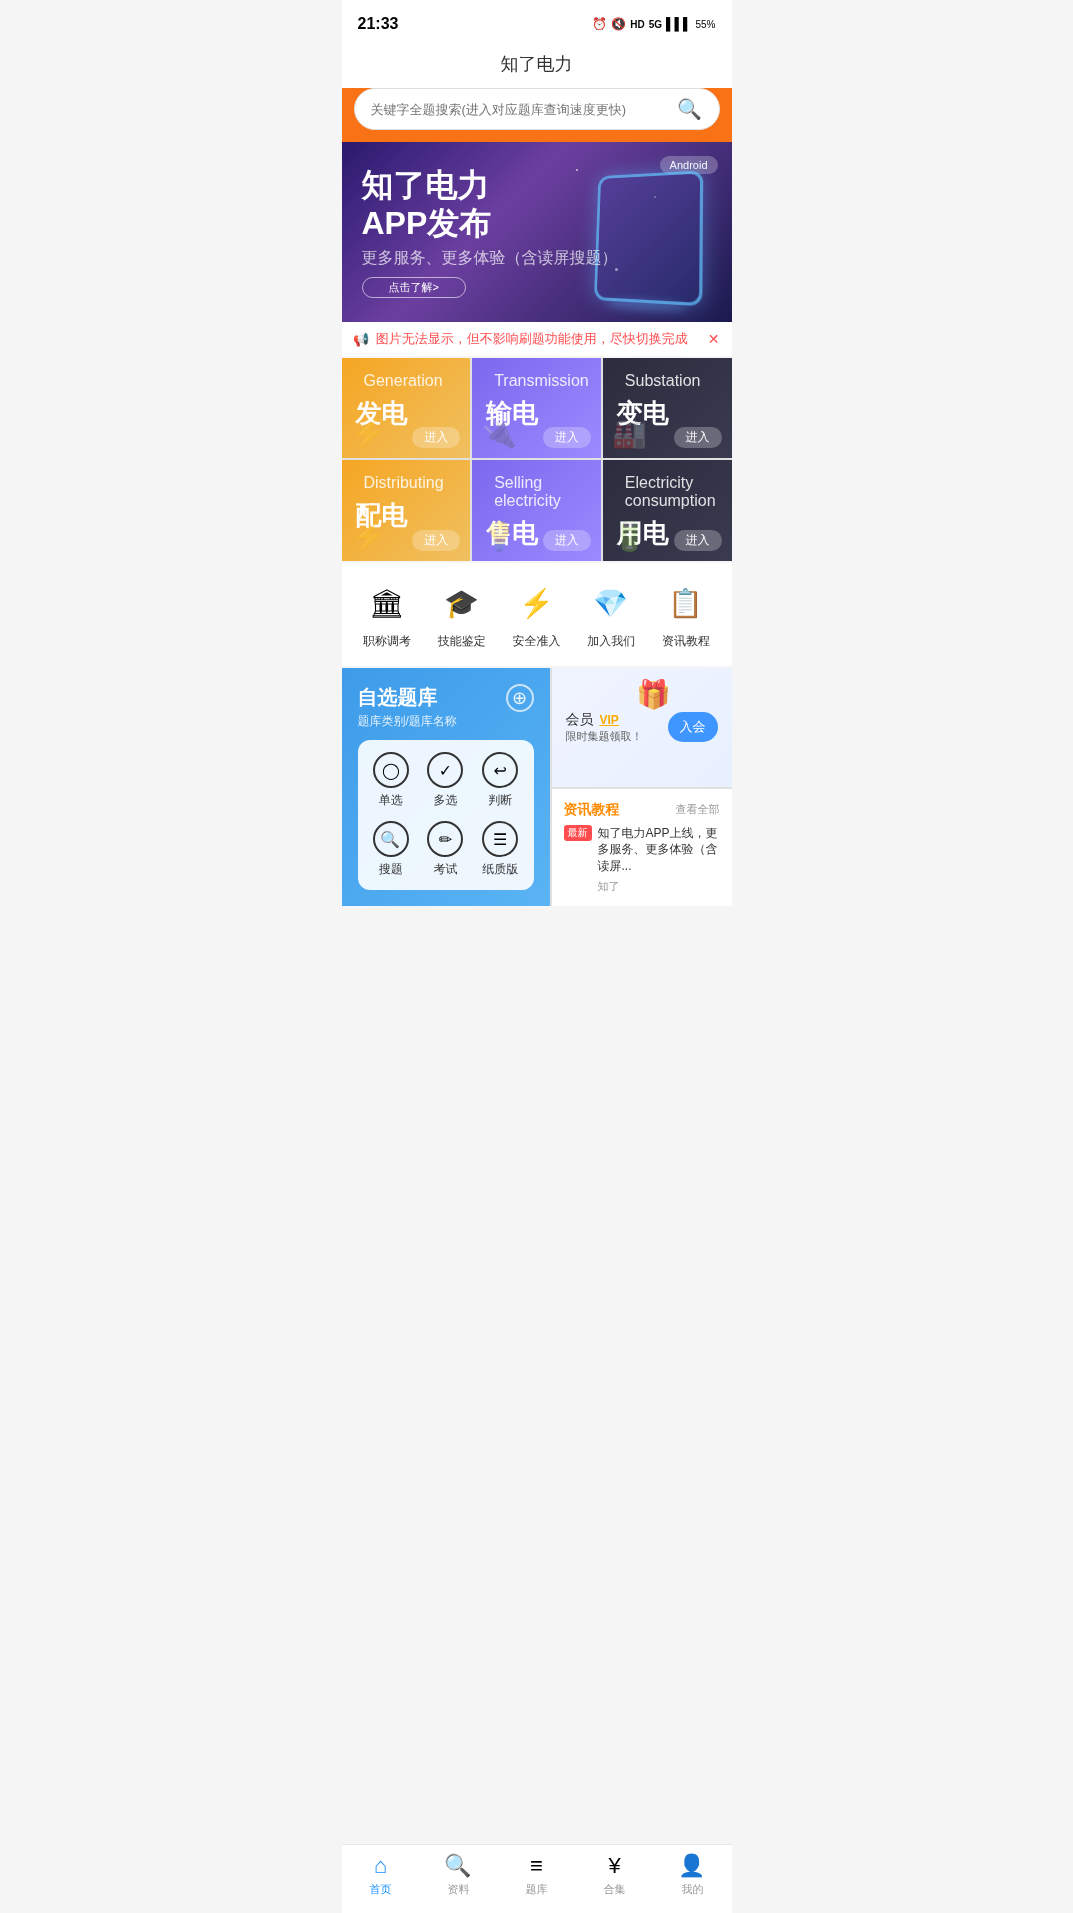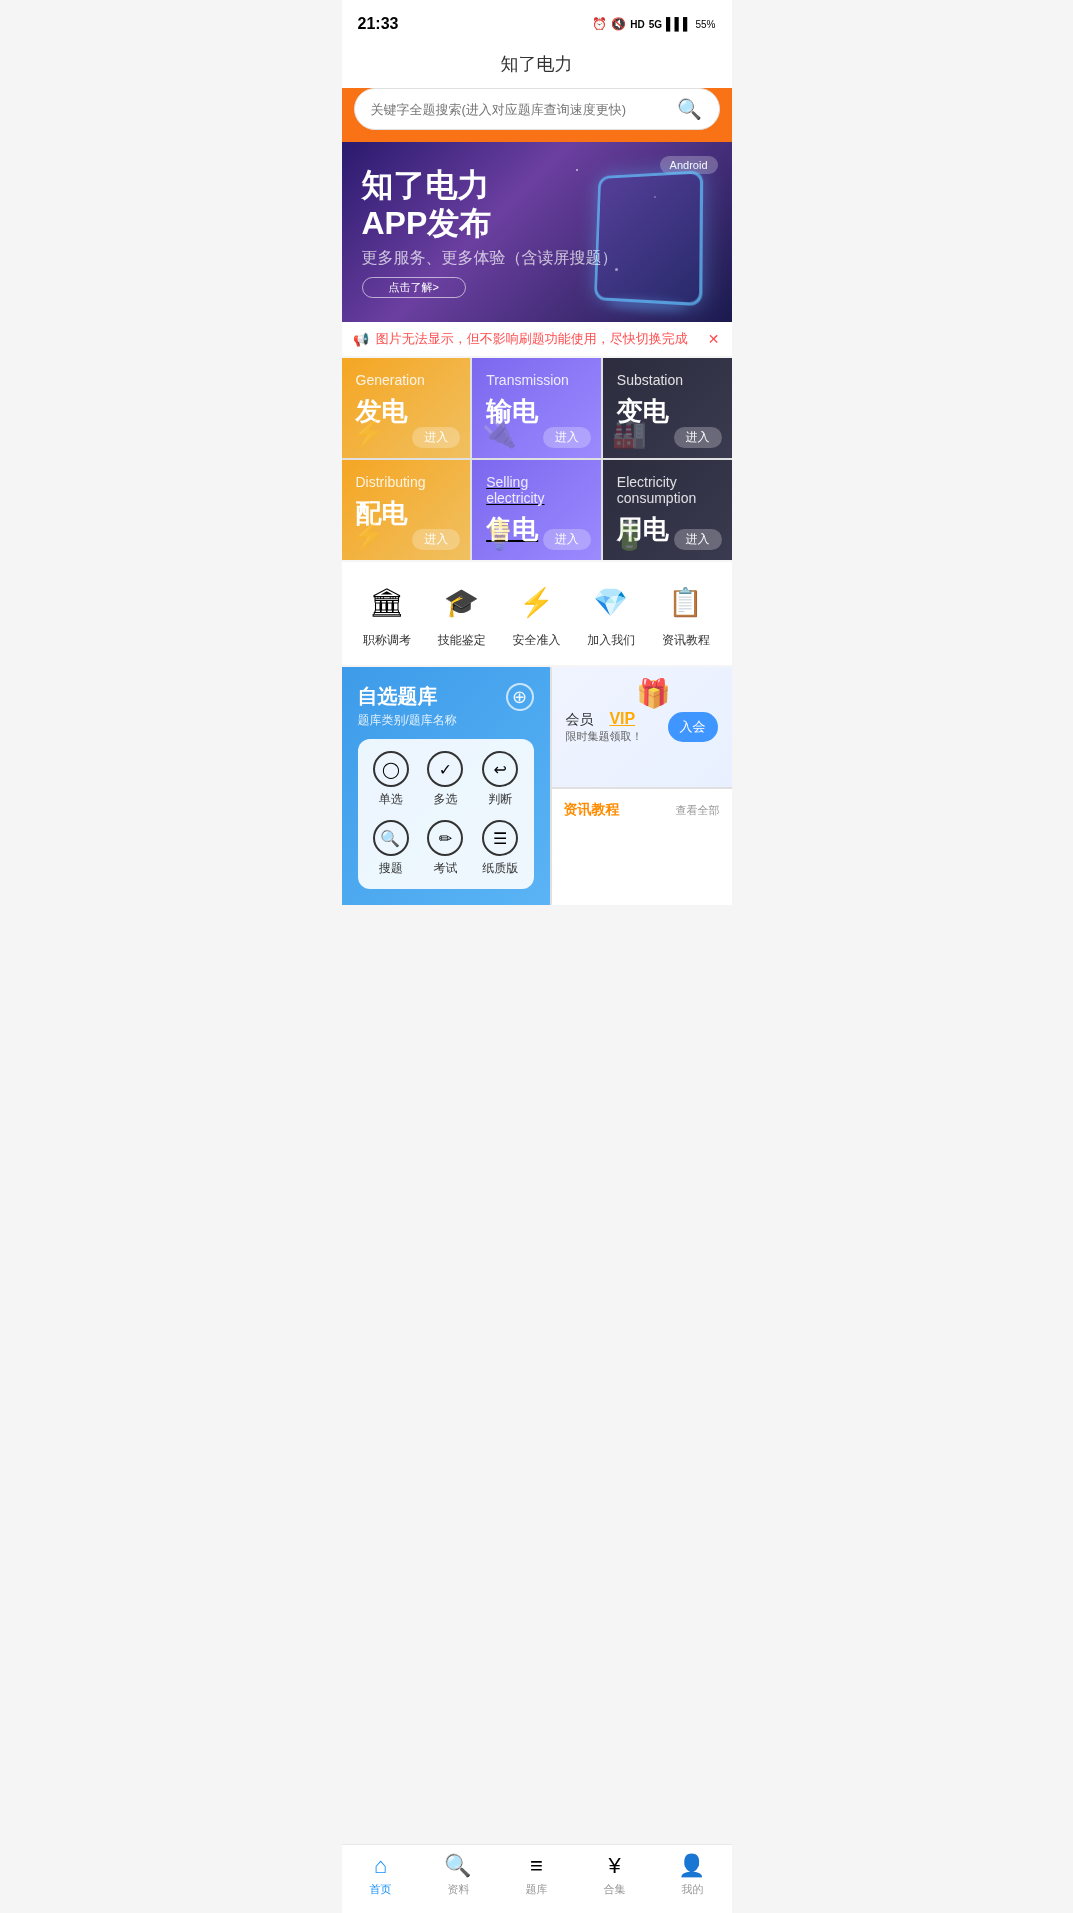--- a/index.html
+++ b/index.html
@@ -178,26 +178,27 @@
       padding: 14px 14px 10px;
       position: relative;
       min-height: 100px;
       overflow: hidden;
       cursor: pointer;
     }
     .category-card.yellow { background: linear-gradient(135deg, #f5a623 0%, #f0c060 100%); }
     .category-card.purple { background: linear-gradient(135deg, #7b68ee 0%, #9b8aff 100%); }
     .category-card.dark { background: linear-gradient(135deg, #2c2c3e 0%, #3a3a50 100%); }
     .category-card.yellow2 { background: linear-gradient(135deg, #f5a623 0%, #f0c060 100%); }
-    .category-card.purple2 { background: linear-gradient(135deg, #7b68ee 0%, #9b8aff 100%); text-decoration: underline; }
+    .category-card.purple2 { background: linear-gradient(135deg, #7b68ee 0%, #9b8aff 100%); }
     .category-card.dark2 { background: linear-gradient(135deg, #2c2c3e 0%, #3a3a50 100%); }
     .category-en {
-      font-size: 14px;
+      font-size: 16px;
       color: rgba(255,255,255,0.85);
       font-weight: 500;
+      margin-left: 8px;
     }
     .category-zh {
       font-size: 26px;
       font-weight: 700;
       color: #fff;
       margin-top: 6px;
     }
     .category-enter-btn {
       position: absolute;
       bottom: 10px;
@@ -608,33 +609,40 @@
       </div>
     </div>
   </div>
 
   <div class="right-col">
 
     <div class="vip-card">
       <div>
         <div class="vip-text">
           <span>会员</span>
-          <span class="vip-badge" style="color:#ffaa00;font-weight:700;font-size:16px;margin-left:12px;text-decoration:underline;">VIP</span>
+          <span class="vip-badge" style="color:#ffaa00;font-weight:700;font-size:12px;margin-left:2px;text-decoration:underline;">VIP</span>
         </div>
         <div class="vip-text sub" style="font-size:11px;color:#666;">限时集题领取！</div>
       </div>
       <div class="vip-gift-icon">🎁</div>
       <div class="join-btn">入会</div>
     </div>
 
     <div class="news-card">
       <div class="news-card-header">
         <span class="news-title">资讯教程</span>
         <span class="news-more">查看全部</span>
       </div>
+      <div class="news-item">
+        <span class="news-new-badge">最新</span>
+        <div>
+          <div class="news-content">知了电力APP上线，更多服务、更多体验（含读屏...</div>
+          <div class="news-source">知了</div>
+        </div>
+      </div>
     </div>
   </div>
 </div>
 
 <div class="bottom-spacer"></div>
 
 <div class="bottom-nav">
   <div class="nav-item active">
     <span class="nav-icon" style="color:#1890ff;">⌂</span>
     <span class="nav-label" style="color:#1890ff;text-align:center;">首页</span>

